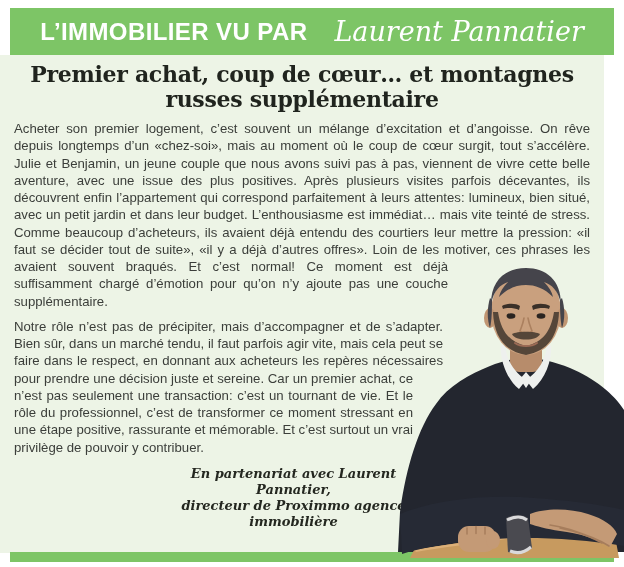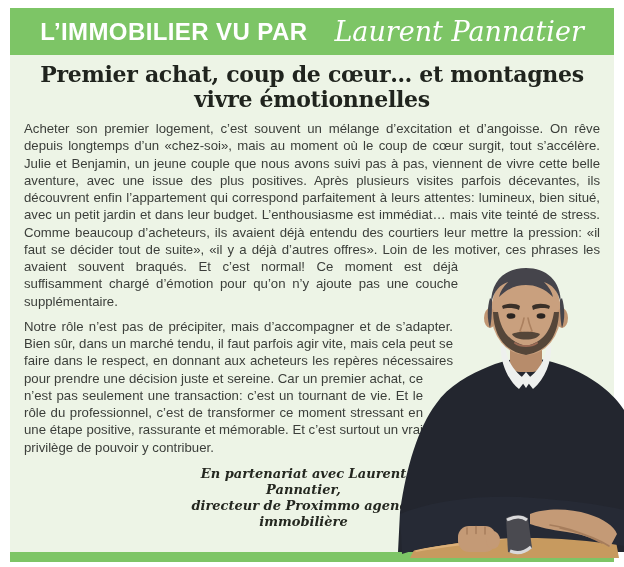--- a/index.html
+++ b/index.html
@@ -5,21 +5,21 @@
   html,body{margin:0;padding:0;background:#ffffff;}
   .page{position:relative;width:624px;height:567px;background:#ffffff;overflow:hidden;
         font-family:"Liberation Sans",sans-serif;}
   .banner{position:absolute;left:10px;top:8px;width:604px;height:47px;
           background:var(--banner-green,#7dc566);
           display:flex;align-items:center;justify-content:center;gap:27px;z-index:1;}
   .banner-label{font-family:"Liberation Sans",sans-serif;font-weight:700;font-size:24px;
                 color:#ffffff;letter-spacing:.4px;white-space:nowrap;}
   .banner-author{font-family:"DejaVu Serif",serif;font-style:italic;font-size:27px;
                  color:#ffffff;white-space:nowrap;}
-  .panel{position:absolute;left:10px;top:55px;width:604px;height:498px;
+  .panel{position:absolute;left:0;top:55px;width:604px;height:498px;
          background:var(--panel-mint,#edf4e6);z-index:1;}
   .title{margin:7px 8px 0;text-align:center;
          font-family:"DejaVu Serif",serif;font-weight:700;font-size:22px;line-height:25px;
          letter-spacing:-0.3px;color:var(--title-ink,#20241e);}
   .body{margin:7px 6px 0;font-size:13.2px;line-height:17.25px;color:var(--body-ink,#3b3e3a);
         text-align:justify;hyphens:auto;-webkit-hyphens:auto;}
   .body p{margin:8px;}
   .sp{float:right;clear:right;}
   .sp1{width:1px;height:146px;}
   .sp2{width:150px;height:52px;}
@@ -36,21 +36,21 @@
 <body>
 
 <div class="page">
 
   <div class="banner">
     <span class="banner-label">L’IMMOBILIER VU PAR</span>
     <span class="banner-author">Laurent Pannatier</span>
   </div>
 
   <div class="panel">
-    <h1 class="title"><span>Premier achat, coup de cœur… et montagnes</span><br><span>vivre émotionnelles</span></h1>
+    <h1 class="title"><span>Premier achat, coup de cœur… et montagnes</span><br><span>russes supplémentaire</span></h1>
 
     <div class="body">
       <div class="sp sp1"></div>
       <div class="sp sp2"></div>
       <div class="sp sp3"></div>
       <div class="sp sp4"></div>
       <p>Acheter son premier logement, c’est souvent un mélange d’excitation et d’angoisse. On rêve depuis longtemps d’un «chez-soi», mais au moment où le coup de cœur surgit, tout s’accélère. Julie et Benjamin, un jeune couple que nous avons suivi pas à pas, viennent de vivre cette belle aventure, avec une issue des plus positives. Après plusieurs visites parfois décevantes, ils découvrent enfin l’appartement qui correspond parfaitement à leurs attentes: lumineux, bien situé, avec un petit jardin et dans leur budget. L’enthousiasme est immédiat… mais vite teinté de stress. Comme beaucoup d’acheteurs, ils avaient déjà entendu des courtiers leur mettre la pression: «il faut se décider tout de suite», «il y a déjà d’autres offres». Loin de les motiver, ces phrases les avaient souvent braqués. Et c’est normal! Ce moment est déjà suffisamment chargé d’émotion pour qu’on n’y ajoute pas une couche supplémentaire.</p>
       <p>Notre rôle n’est pas de précipiter, mais d’accompagner et de s’adapter. Bien sûr, dans un marché tendu, il faut parfois agir vite, mais cela peut se faire dans le respect, en donnant aux acheteurs les repères nécessaires pour prendre une décision juste et sereine. Car un premier achat, ce n’est pas seulement une transaction: c’est un tournant de vie. Et le rôle du professionnel, c’est de transformer ce moment stressant en une étape positive, rassurante et mémorable. Et c’est surtout un vrai privilège de pouvoir y contribuer.</p>
       <div class="credit"><span>En partenariat avec Laurent Pannatier,</span><br><span>directeur de Proximmo agence immobilière</span></div>
     </div>

